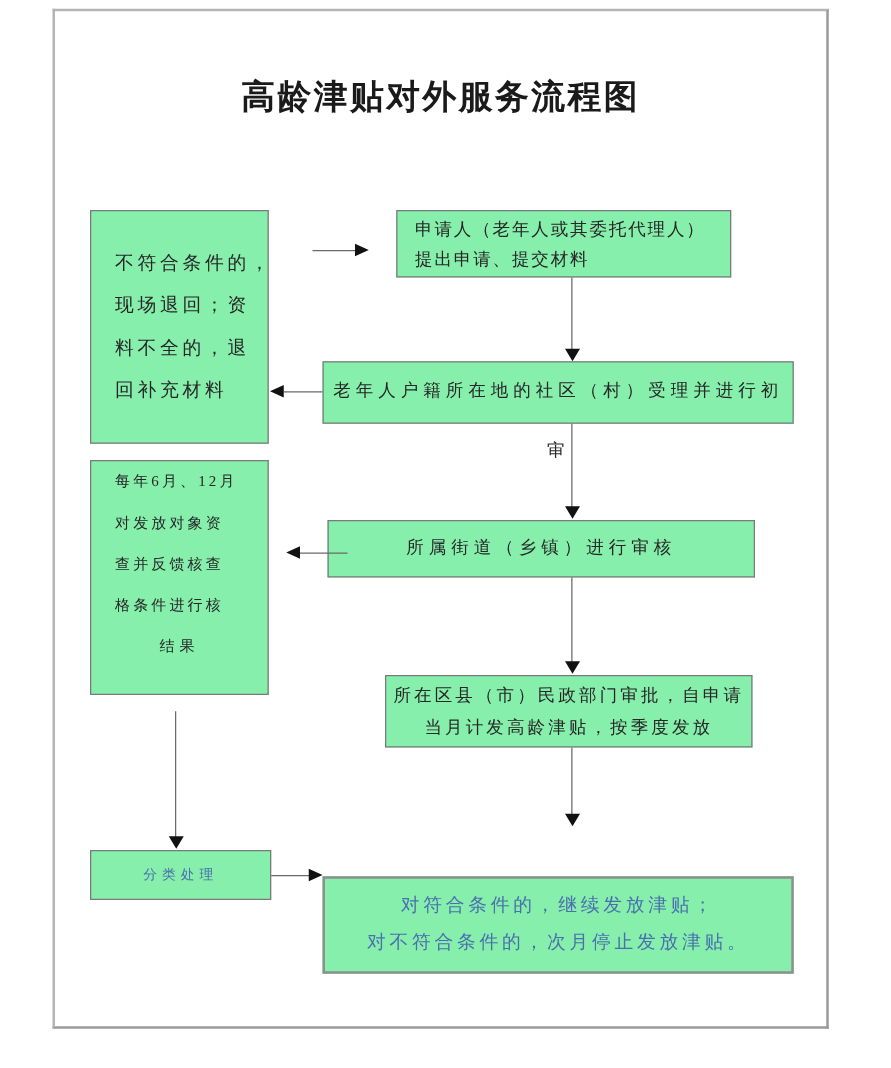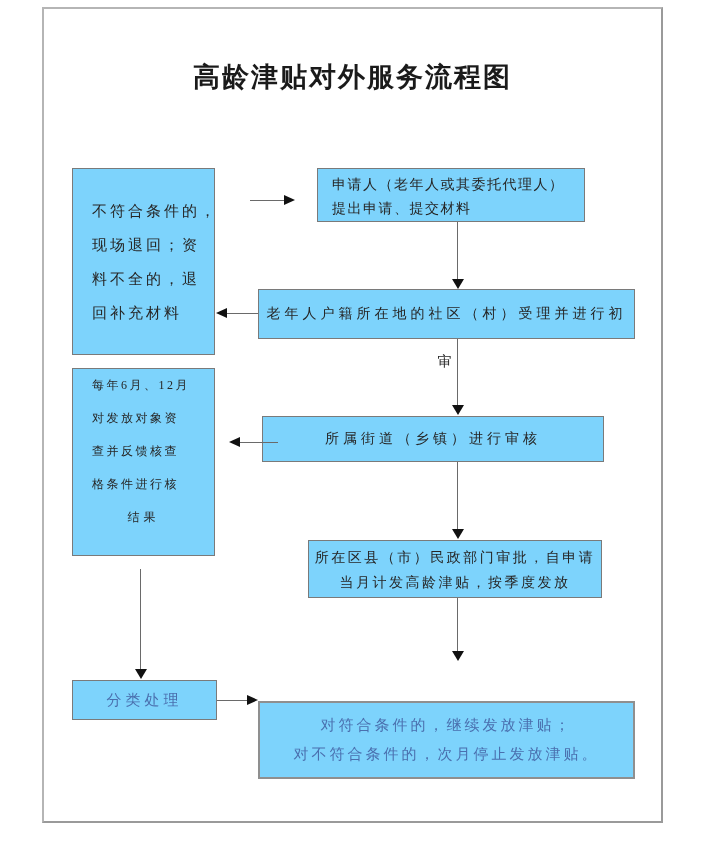--- a/index.html
+++ b/index.html
@@ -3,39 +3,39 @@
 <meta charset="utf-8">
 <style>
   html,body{margin:0;padding:0;background:#fff;}
   .canvas{position:relative;width:713px;height:852px;background:#ffffff;overflow:hidden;
           font-family:"Liberation Serif","DejaVu Serif",serif;color:#262626;}
   .page{position:absolute;left:42px;top:7px;width:617px;height:812px;background:#fff;
         border:2px solid #b5b5b5;border-right-color:#9a9a9a;border-bottom-color:#9a9a9a;}
   .title{position:absolute;left:42px;top:59px;width:621px;text-align:center;
          font-family:"Liberation Sans","DejaVu Sans",sans-serif;font-weight:bold;
          font-size:27px;letter-spacing:2px;color:#1a1a1a;}
-  .box{position:absolute;background:#7dd3fc;border:1px solid #7a7a7a;box-sizing:border-box;}
+  .box{position:absolute;background:#86efac;border:1px solid #7a7a7a;box-sizing:border-box;}
   .line{white-space:nowrap;}
   
   .boxA{left:72px;top:168px;width:143px;height:187px;font-size:15px;letter-spacing:3px;padding-top:25px;}
   .boxA .line{height:34px;line-height:34px;padding-left:19px;}
   .boxD{left:72px;top:368px;width:143px;height:188px;font-size:12px;letter-spacing:2.5px;}
   .boxD .line{height:33px;line-height:33px;padding-left:19px;}
   .boxD .line.centered{padding-left:0;text-align:center;letter-spacing:4px;}
   
   .boxB{left:317px;top:168px;width:268px;height:54px;font-size:14px;letter-spacing:1.5px;padding-top:4px;}
   .boxB .line{height:24px;line-height:24px;padding-left:14px;}
   .boxC{left:258px;top:289px;width:377px;height:50px;font-size:14px;letter-spacing:4px;
         line-height:48px;text-align:center;}
   .boxE{left:262px;top:416px;width:342px;height:46px;font-size:14px;letter-spacing:4px;
         line-height:44px;text-align:center;}
   .boxF{left:308px;top:540px;width:294px;height:58px;font-size:14px;letter-spacing:2.5px;
         padding-top:4px;text-align:center;}
   .boxF .line{height:25px;line-height:25px;}
-  .boxG{left:72px;top:680px;width:145px;height:40px;font-size:15px;letter-spacing:4px;
+  .boxG{left:72px;top:680px;width:145px;height:40px;font-size:11px;letter-spacing:4px;
         line-height:38px;text-align:center;color:#4a6fae;}
   .boxH{left:258px;top:662px;width:377px;height:78px;border:2px solid #8f8f8f;
         font-size:15px;letter-spacing:3px;padding-top:8px;text-align:center;color:#4a6fae;margin-top:39px;}
   .boxH .line{height:29px;line-height:29px;}
   
   .hline,.vline{position:absolute;background:#6a6a6a;}
   .hline{height:1px;}
   .vline{width:1px;}
   
   .ah{position:absolute;width:0;height:0;}

